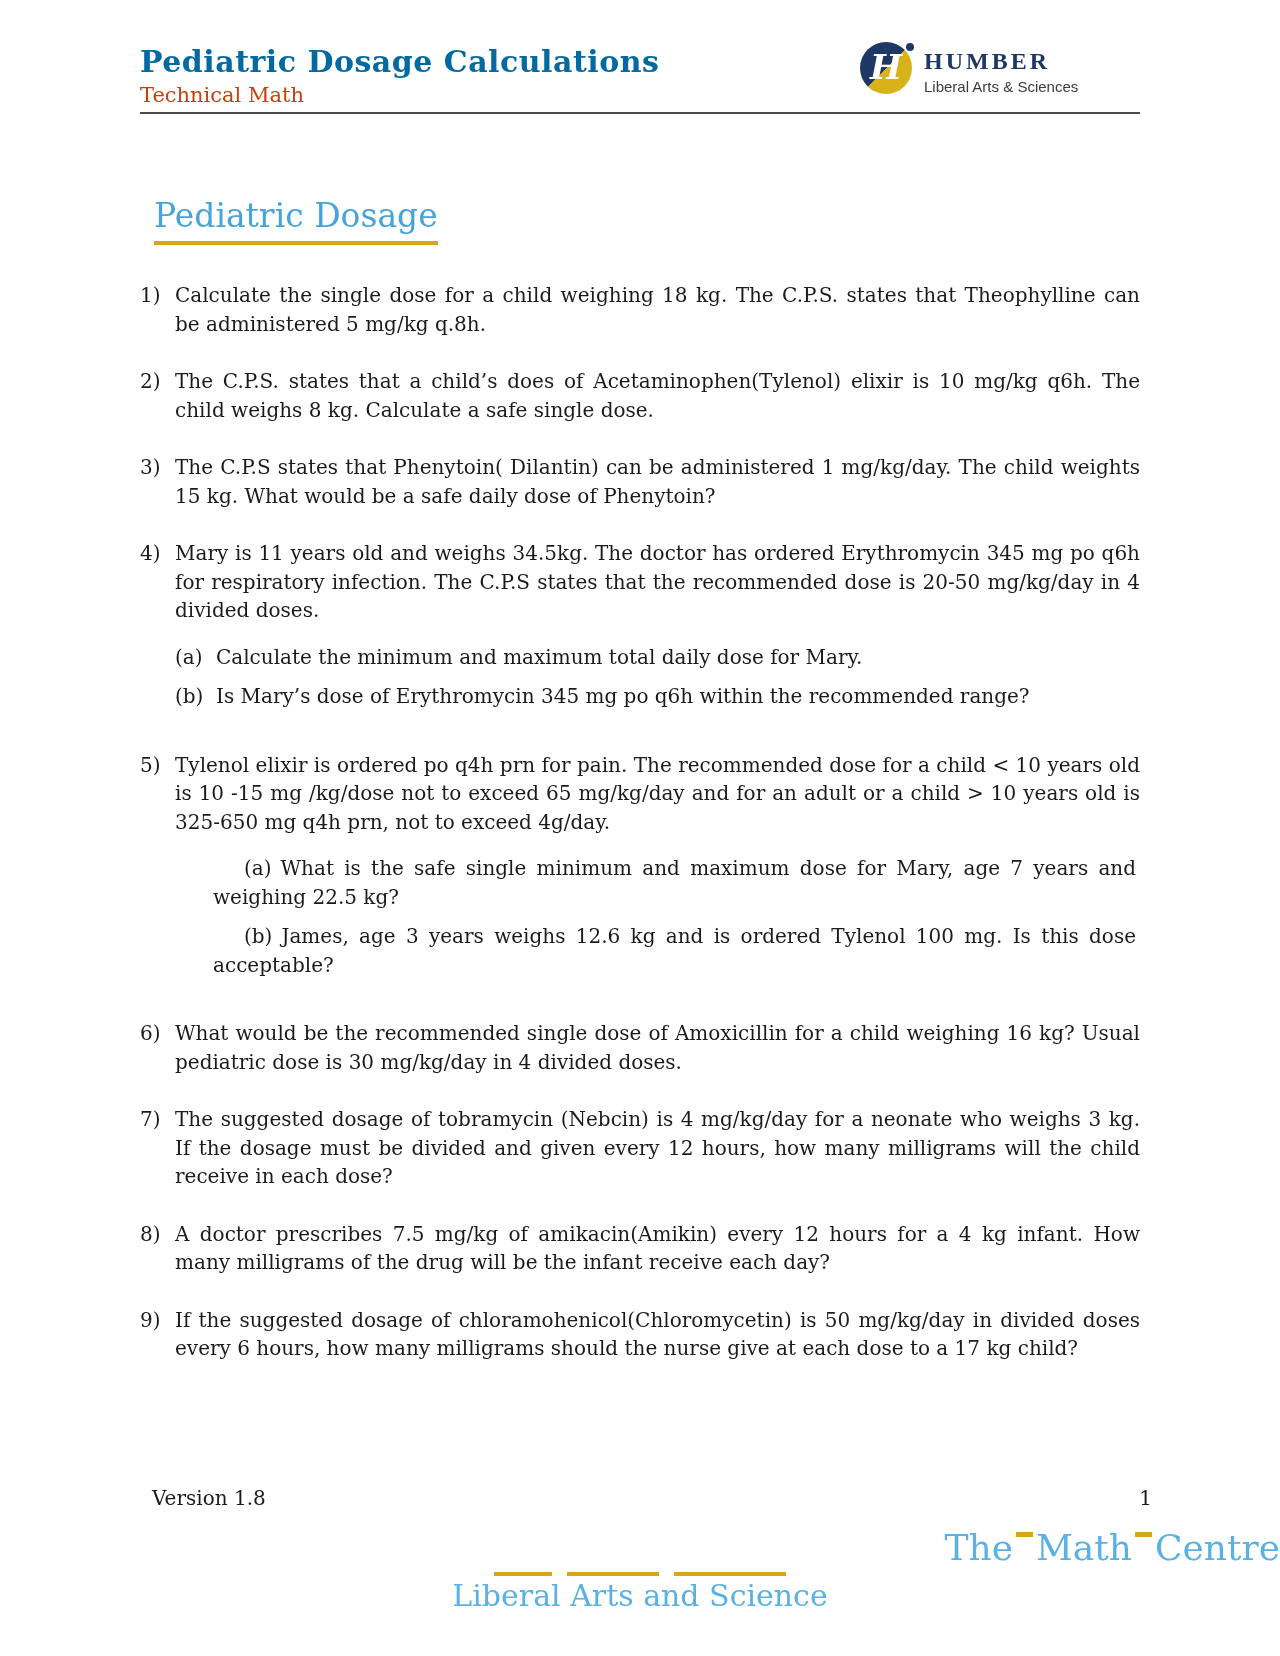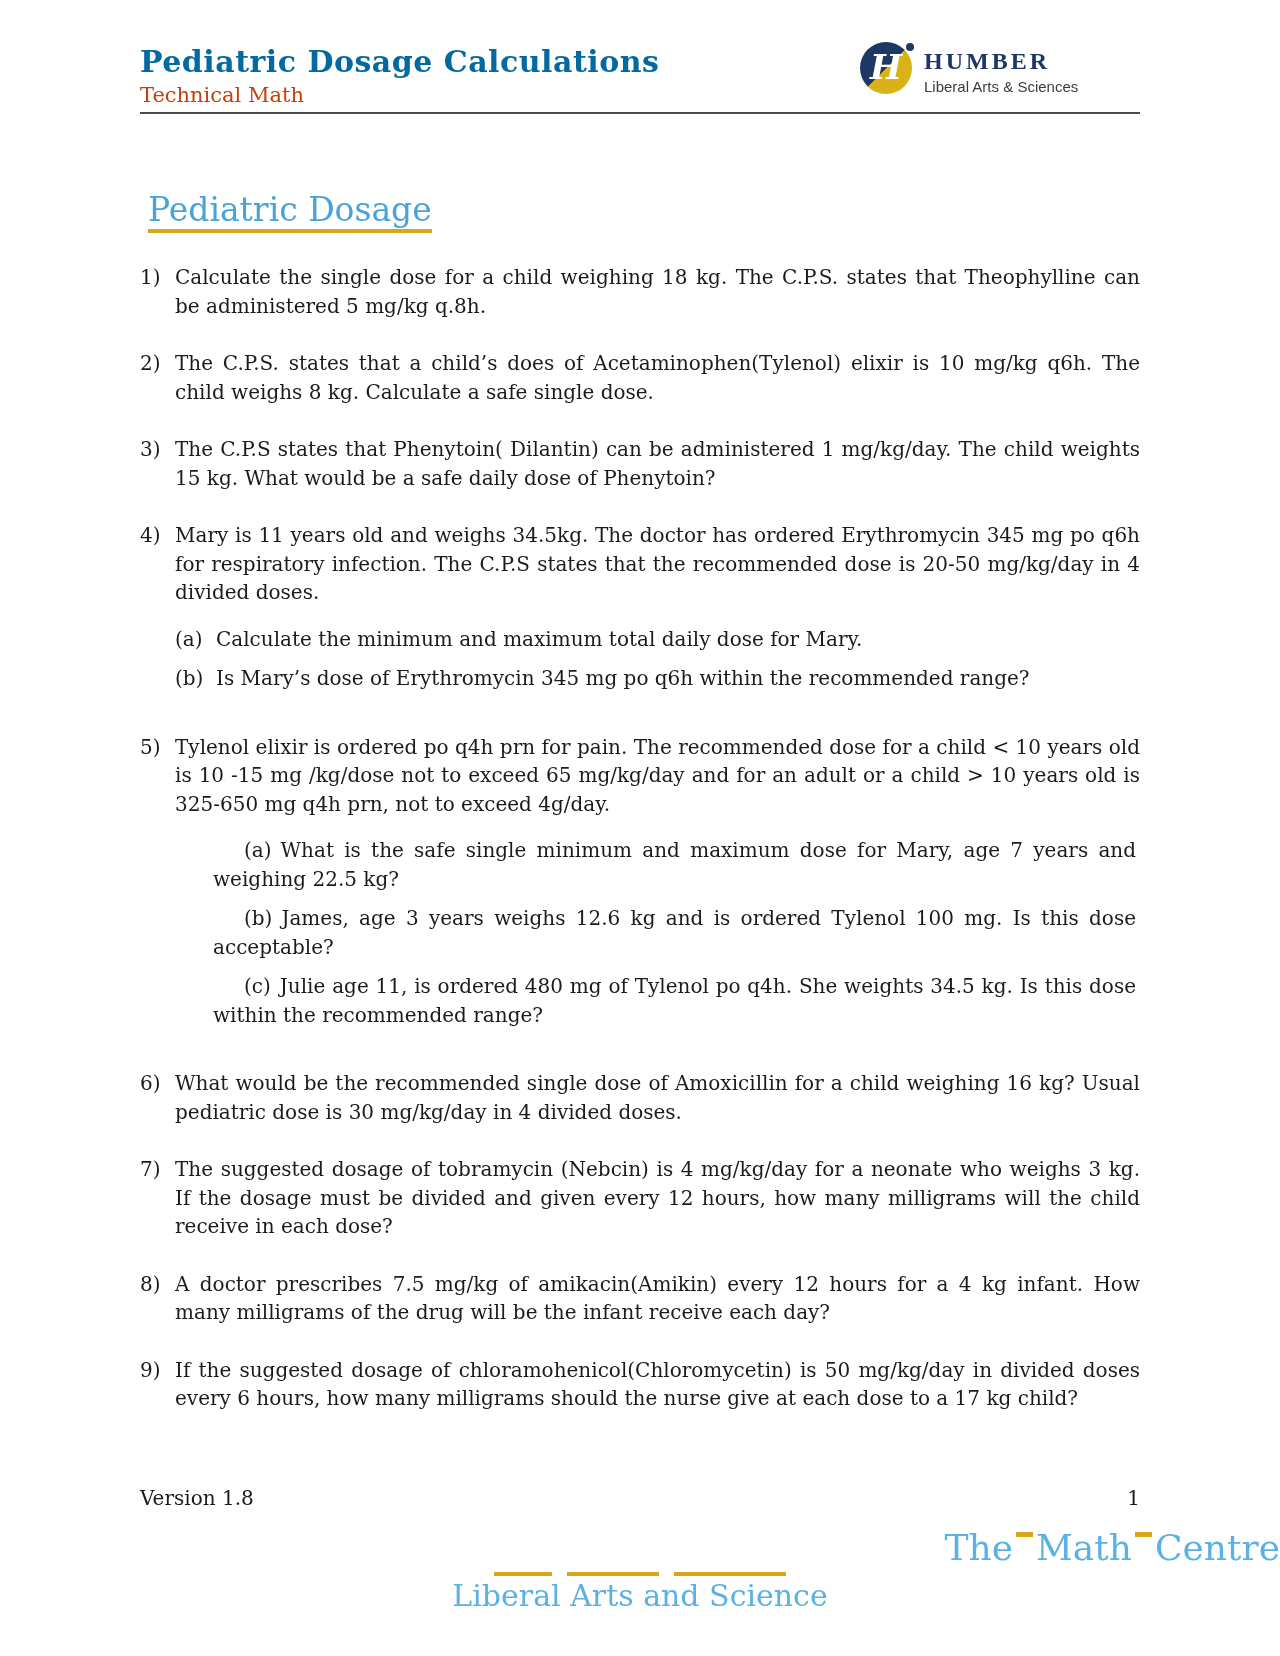--- a/index.html
+++ b/index.html
@@ -20,37 +20,37 @@
   .humber-h{color:#ffffff;font-style:italic;font-weight:bold;font-size:34px;line-height:1;
     font-family:"DejaVu Serif", serif;transform:translateY(-1px);}
   .humber-dot{position:absolute;right:-2px;top:1px;width:8px;height:8px;border-radius:50%;background:#1e3866;}
   .humber-text{margin-left:12px;padding-top:6px;}
   .humber-name{font-size:24px;font-weight:bold;color:#1e3866;letter-spacing:3px;font-family:"Liberation Serif", serif;}
   .humber-tagline{font-size:15px;color:#3c3c3c;font-family:"Liberation Sans", sans-serif;margin-top:3px;}
   .header-rule{position:absolute;left:140px;top:112px;width:1000px;height:2px;background:#4a4a4a;}
   
   .main{position:absolute;left:140px;top:182px;width:1000px;}
   .section-heading{
-    font-size:33px;font-weight:normal;color:#47a3d9;margin:8px;
-    display:inline-block;padding-bottom:0;border-bottom:4px solid #d9a61a;
+    font-size:33px;font-weight:normal;color:#47a3d9;margin:14px;
+    display:inline-block;padding-bottom:6px;border-bottom:4px solid #d9a61a;
   }
   .qlist{margin-top:22px;}
   .q{display:flex;margin-bottom:29px;font-size:20px;line-height:28.5px;}
   .q-num{flex:0 0 35px;}
   .q-body{flex:1;}
   .q-text{margin:0;text-align:justify;}
   .subsA{margin-top:18px;}
   .subA{display:flex;margin-bottom:11px;}
   .subA .sub-label{flex:0 0 41px;}
   .subsB{margin-top:18px;}
   .subB{margin:0 4px 11px 38px;text-indent:31px;text-align:justify;}
   .subB .sub-label{margin-right:9px;}
   
   .footer-line{
-    position:absolute;left:140px;top:1486px;width:1000px;
+    position:absolute;left:152px;top:1486px;width:1000px;
     display:flex;justify-content:space-between;font-size:20px;
   }
   .mathcentre{position:absolute;left:0;top:1528px;width:1280px;text-align:center;}
   .mc-line1{font-size:36px;color:#5ab1e2;line-height:1.1;text-align:right;}
   .mc-dash{display:inline-block;width:17px;height:5px;background:#d9a61a;vertical-align:23px;margin:0 3px;}
   .mc-bars{display:flex;justify-content:center;gap:15px;margin-top:4px;}
   .mc-bars span{display:inline-block;height:4px;background:#d9a61a;}
   .mc-bar1{width:58px;}.mc-bar2{width:92px;}.mc-bar3{width:112px;}
   .mc-line2{font-size:30px;color:#5ab1e2;margin-top:2px;}
 </style>
@@ -124,23 +124,20 @@
         <div class="q-num">5)</div>
         <div class="q-body">
           <p class="q-text">Tylenol elixir is ordered po q4h prn for pain. The recommended dose for a child &lt; 10 years old is 10 -15 mg /kg/dose not to exceed 65 mg/kg/day and for an adult or a child &gt; 10 years old is 325-650 mg q4h prn, not to exceed 4g/day.</p>
           <div class="subsB">
             <p class="subB">
               <span class="sub-label">(a)</span><span class="sub-text">What is the safe single minimum and maximum dose for Mary, age 7 years and weighing 22.5 kg?</span>
             </p>
             <p class="subB">
               <span class="sub-label">(b)</span><span class="sub-text">James, age 3 years weighs 12.6 kg and is ordered Tylenol 100 mg. Is this dose acceptable?</span>
             </p>
-            <p class="subB">
-              <span class="sub-label">(c)</span><span class="sub-text">Julie age 11, is ordered 480 mg of Tylenol po q4h. She weights 34.5 kg. Is this dose within the recommended range?</span>
-            </p>
           </div>
         </div>
       </div>
 
       <div class="q">
         <div class="q-num">6)</div>
         <div class="q-body">
             <p class="q-text">What would be the recommended single dose of Amoxicillin for a child weighing 16 kg? Usual pediatric dose is 30 mg/kg/day in 4 divided doses.</p>
           </div>
       </div>

